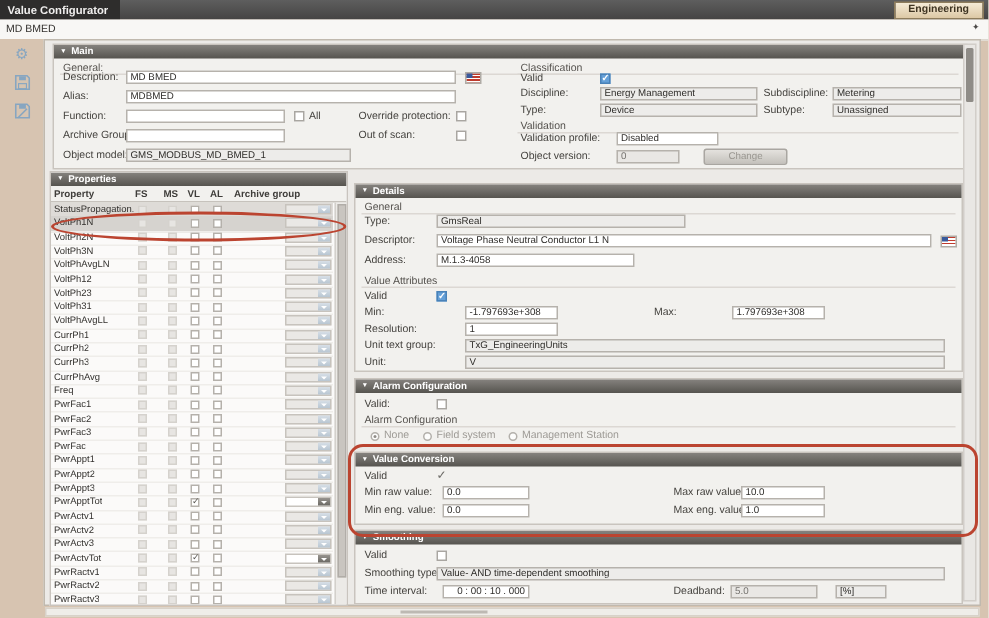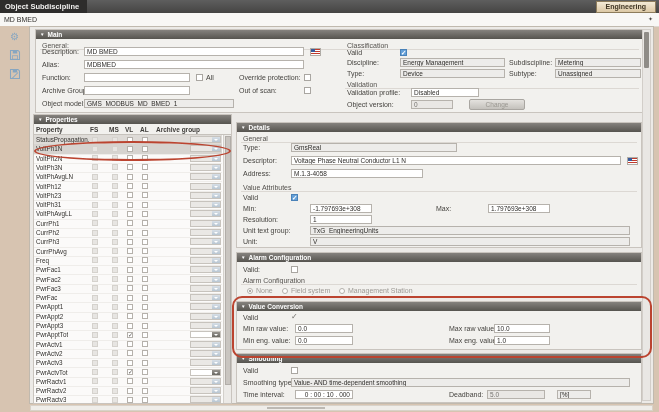--- a/index.html
+++ b/index.html
@@ -70,21 +70,21 @@
   .ellipse{left:0px;width:193px;height:16px;border-radius:50%;}
   .redrect{left:202px;top:269px;width:416px;height:58px;border-radius:10px;}
   svg{display:block;margin:0 auto;}
 </style>
 </head>
 <body>
 
 <div class="stage">
 
   <div class="titlebar">
-    <div class="title-tab">Object Subdiscipline</div>
+    <div class="title-tab">Value Configurator</div>
     <div class="eng-btn">Engineering</div>
   </div>
 
   <div class="crumbbar">
     <span class="crumb">MD BMED</span>
     <span class="pin">✦</span>
   </div>
 
   <div class="side">
     <div class="sic">⚙</div>

